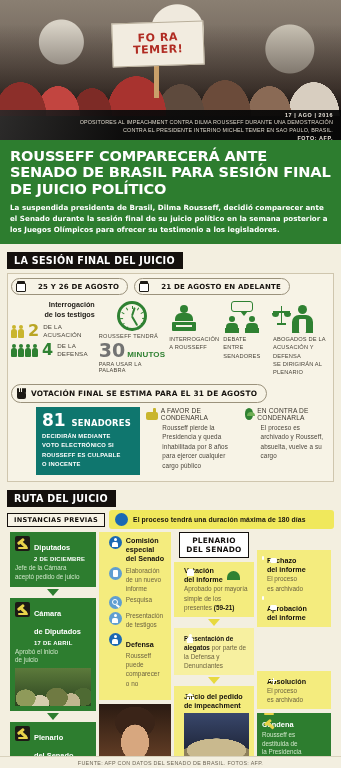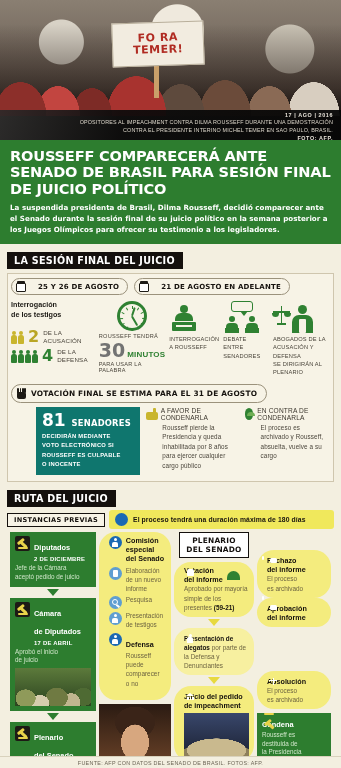--- a/index.html
+++ b/index.html
@@ -67,21 +67,21 @@
   .chip { display:flex; align-items:center; gap:12px; border:1px solid #9b927c; border-radius:11px;
       background:#f7f3e6; padding:2px 8px 2px 4px; }
   .chip .lbl { font-size:7px; font-weight:bold; color:#17130f; letter-spacing:.2px;
       font-family:"DejaVu Sans", sans-serif; }
   .calico { width:10px; height:11px; position:relative; }
   .calico .b { position:absolute; inset:2px 0 0 0; border:1.2px solid #1d1a15; background:#fff; border-radius:1px; }
   .calico .t { position:absolute; top:0; left:1px; right:1px; height:3px; background:#1d1a15; border-radius:1px; }
 
   .sec1grid { display:flex; gap:4px; padding:2px 3px 6px 3px; }
   .col-left { width:97px; }
-  .col-left .h { font-size:7.2px; font-weight:bold; color:#1d1a15; line-height:1.3; margin-bottom:10px; }
+  .col-left .h { font-size:7.2px; font-weight:bold; color:#1d1a15; line-height:1.3; margin-bottom:4px;text-align:right; }
   .prow { display:flex; align-items:center; gap:4px; margin-bottom:3px; }
   .pset { display:flex; gap:1px; }
   .person { width:6px; height:13px; position:relative; }
   .person i { position:absolute; left:1px; top:0; width:4px; height:4px; border-radius:50%; }
   .person b { position:absolute; left:0; top:4.5px; width:6px; height:8.5px; border-radius:2.5px 2.5px 1px 1px; }
   .person.y i, .person.y b { background:#c9b52d; }
   .person.g i, .person.g b { background:#2f8132; }
   .bignum { font-size:16px; font-weight:bold; color:#2f8132; line-height:1;
       font-family:"DejaVu Sans", sans-serif; }
   .bignum.y { color:#b9a524; }
@@ -199,21 +199,21 @@
         radial-gradient(ellipse 42px 16px at 50% 105%, #8d7f5c 0 99%, transparent),
         linear-gradient(180deg,#39476b,#1b2133);
   }
   .photo-sm.dilma { background:#53331f;
       background-image:
         radial-gradient(ellipse 14px 18px at 50% 62%, #d7a77f 0 99%, transparent),
         radial-gradient(ellipse 20px 16px at 50% 30%, #3a2418 0 99%, transparent),
         linear-gradient(180deg,#2b1b12,#6a4228);
   }
 
-  .ybox { background:#f4ec7e; padding:4px 5px 5px 10px;border-radius:17px; }
+  .ybox { background:#f4ec7e; padding:4px 5px 5px 10px; }
   .ybox2 { background:#f7f0a0; }
   .ybox .hdrow { display:flex; align-items:flex-start; gap:4px; }
   .ybox .ttl { font-size:7.2px; font-weight:bold; color:#14100d; line-height:1.25; }
   .ybox .ds { font-size:6.4px; color:#6d6441; line-height:1.42; }
   .ybox .ds b { color:#14100d; }
   .ylist { margin-top:4px; }
   .yitem { display:flex; align-items:flex-start; gap:4px; margin-bottom:3px; }
   .yitem .tx { font-size:6.4px; color:#6d6441; line-height:1.34; }
 
   .wbtn { display:inline-block; border:1.6px solid #14100d; background:#fff; color:#14100d;

